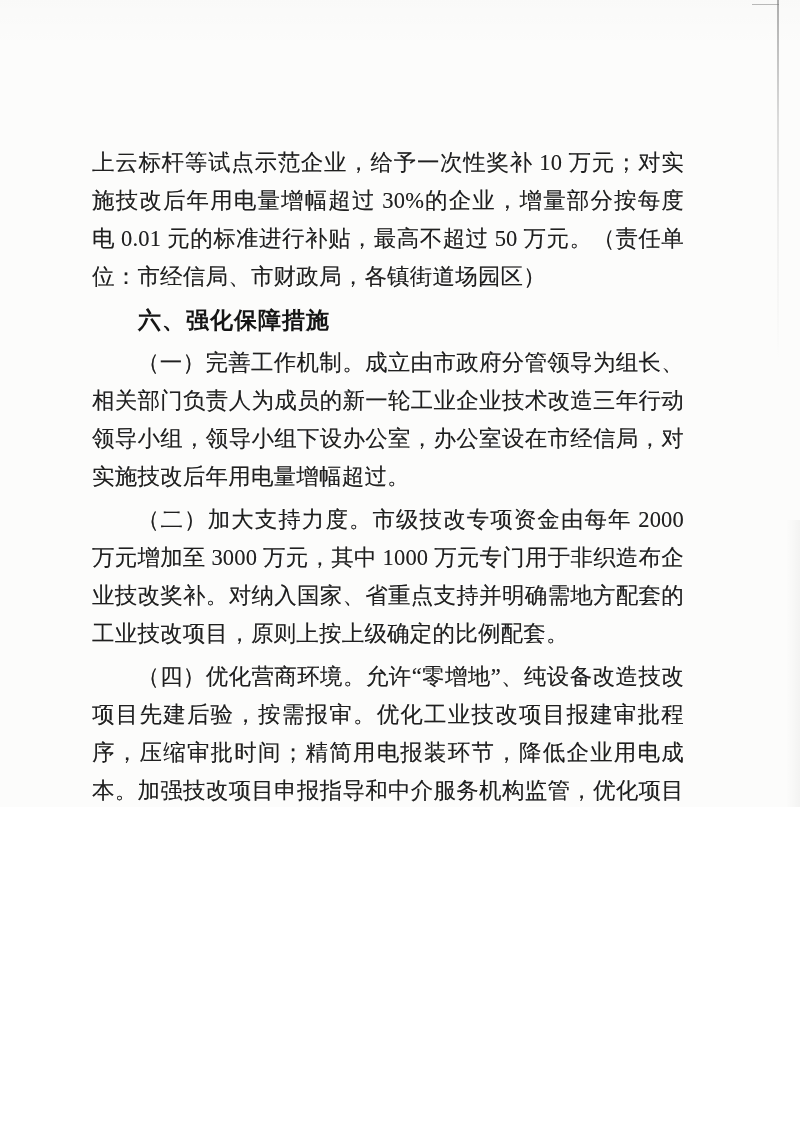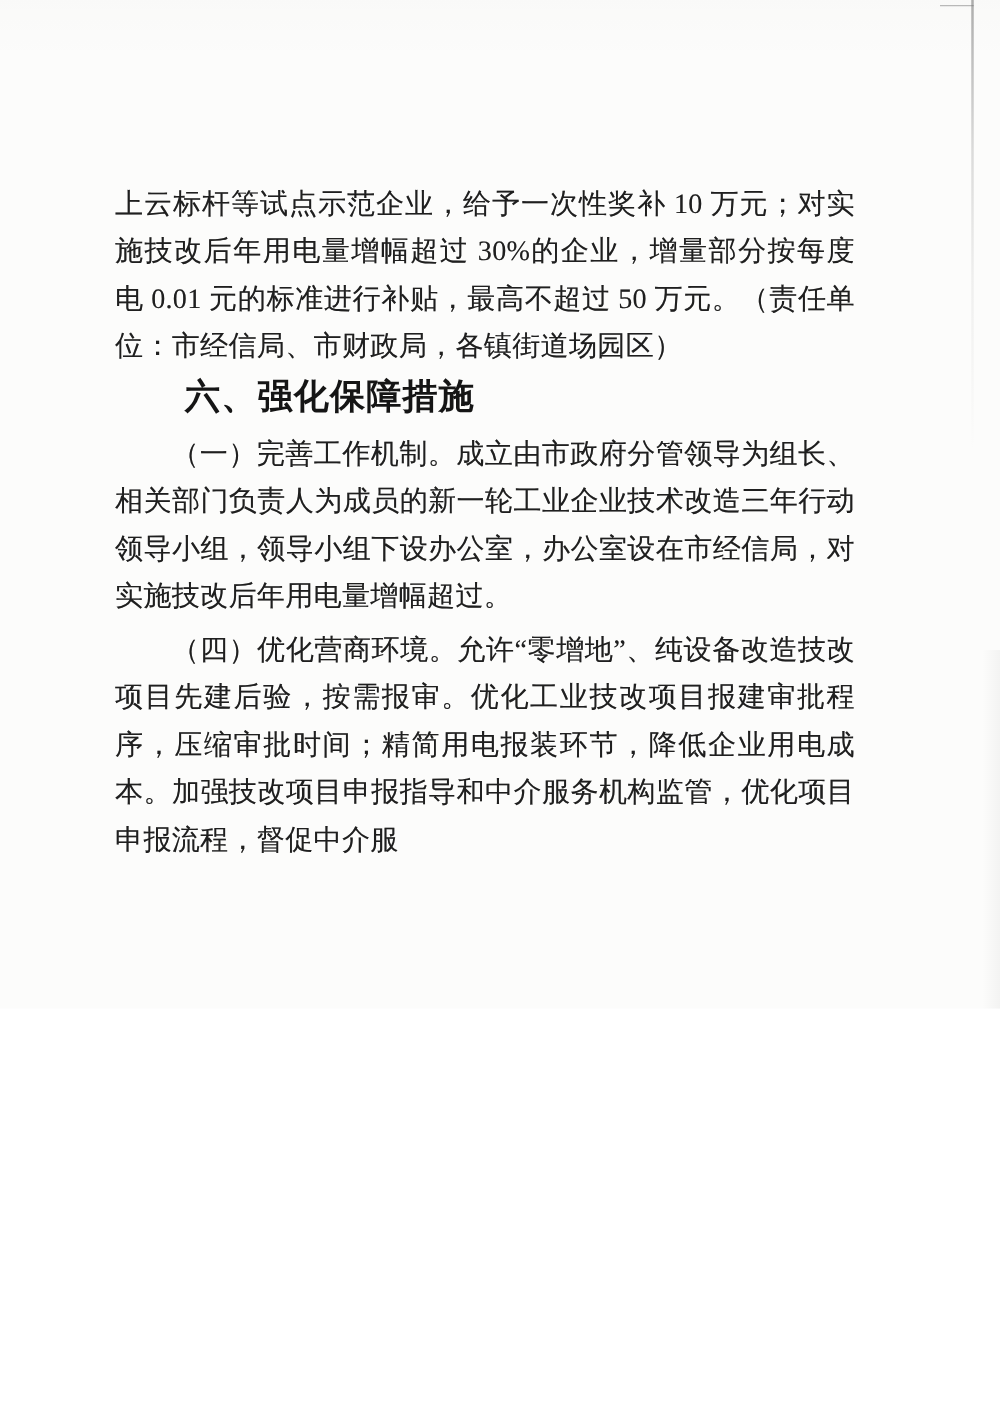--- a/index.html
+++ b/index.html
@@ -32,23 +32,23 @@
   .para {
     margin: 0 0 5px 0;
     text-indent: 2em;
   }
   .para.no-indent {
     text-indent: 0;
   }
   .heading {
     margin: 3px 0 5px 0;
     text-indent: 2em;
-    font-family: Liberation Mono, monospace;
+    font-family: Liberation Sans, sans-serif;
     font-weight: 700;
-    font-size: 28px;
+    font-size: 23px;
     color: #151515;
     text-shadow: none;
     letter-spacing: 1px;
   }
   .footer {
     position: absolute;
     left: 90px;
     top: 1018px;
     font-size: 21px;
     line-height: 26px;
@@ -95,20 +95,21 @@
   <div class="scan-edge-tick"></div>
   <div class="scan-edge-shadow"></div>
 
   <div class="text-block">
     <p class="para no-indent">上云标杆等试点示范企业，给予一次性奖补 10 万元；对实施技改后年用电量增幅超过 30%的企业，增量部分按每度电 0.01 元的标准进行补贴，最高不超过 50 万元。（责任单位：市经信局、市财政局，各镇街道场园区）</p>
 
     <p class="heading">六、强化保障措施</p>
 
     <p class="para">（一）完善工作机制。成立由市政府分管领导为组长、相关部门负责人为成员的新一轮工业企业技术改造三年行动领导小组，领导小组下设办公室，办公室设在市经信局，对实施技改后年用电量增幅超过。</p>
 
+    <p class="para">（二）加大支持力度。市级技改专项资金由每年 2000 万元增加至 3000 万元，其中 1000 万元专门用于非织造布企业技改奖补。对纳入国家、省重点支持并明确需地方配套的工业技改项目，原则上按上级确定的比例配套。</p>
 
 
     <p class="para">（四）优化营商环境。允许“零增地”、纯设备改造技改项目先建后验，按需报审。优化工业技改项目报建审批程序，压缩审批时间；精简用电报装环节，降低企业用电成本。加强技改项目申报指导和中介服务机构监管，优化项目申报流程，督促中介服</p>
   </div>
 
   <div class="footer">— 4 —</div>
 
 </div>
 
 </body></html>

